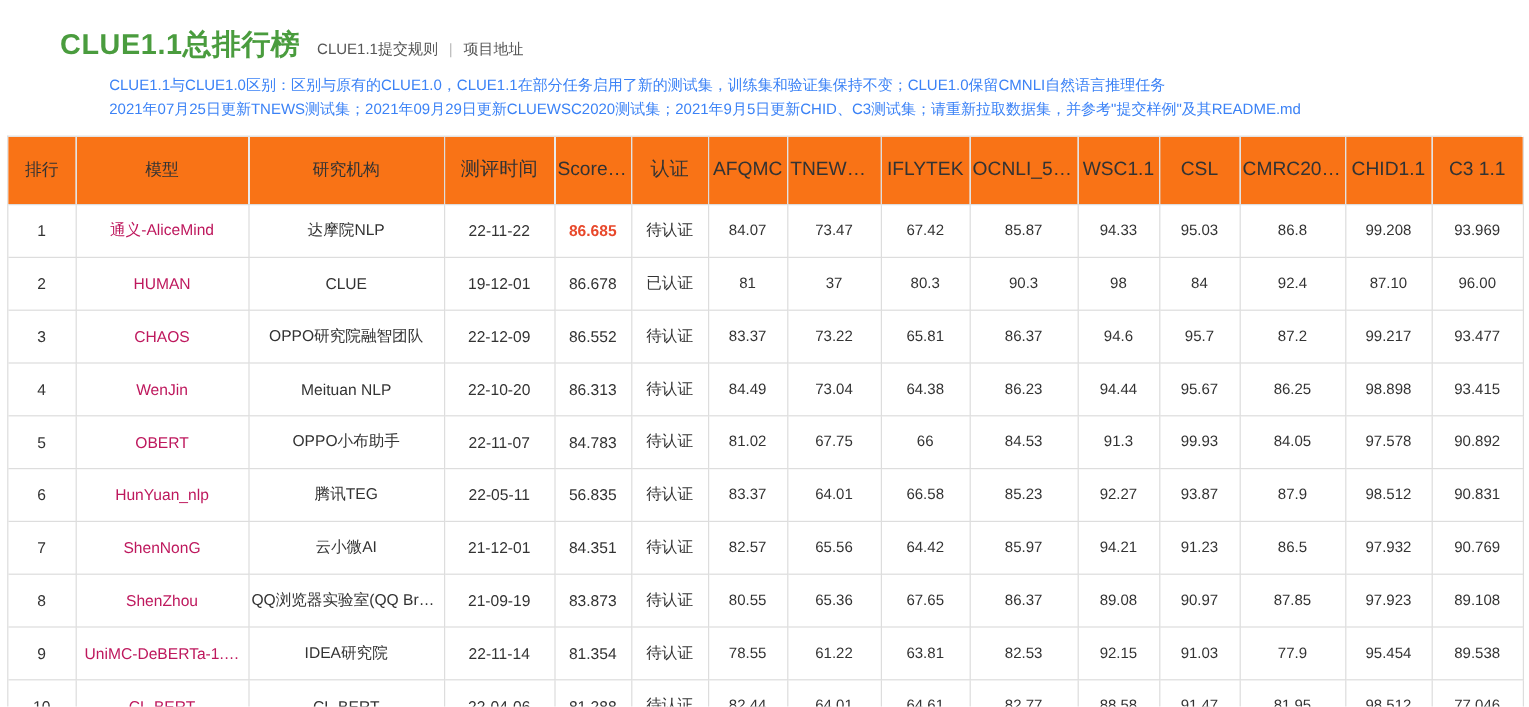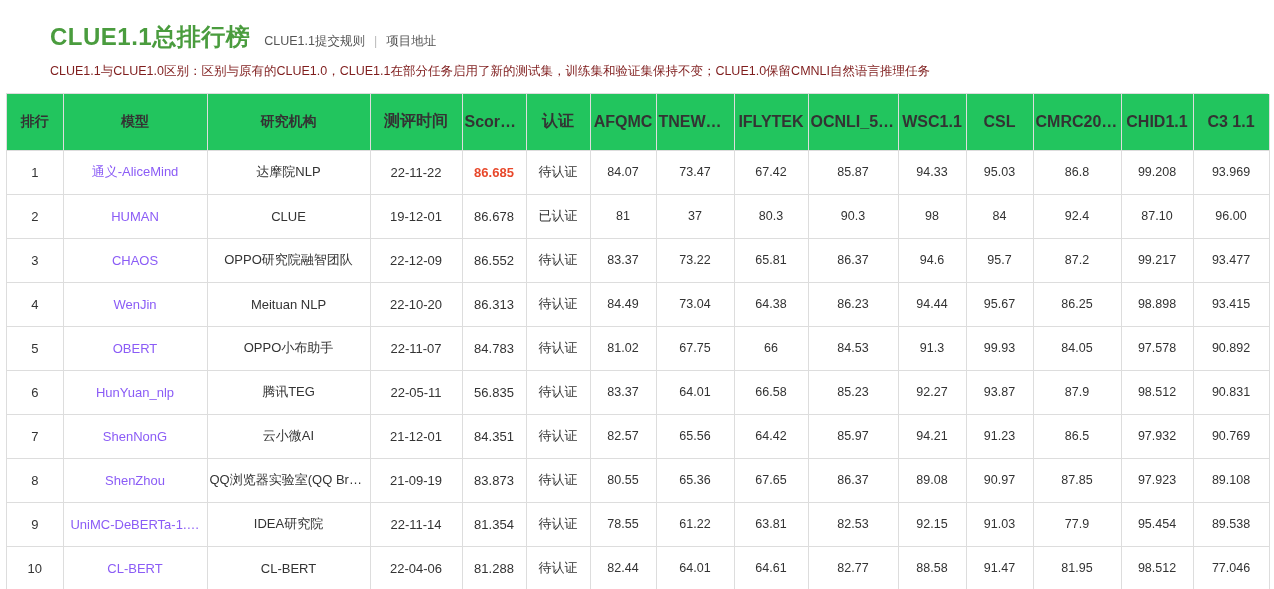--- a/index.html
+++ b/index.html
@@ -40,24 +40,25 @@
     color: #555;
     text-decoration: none;
     margin-top: 23px;
   }
   .sep { color: #bbb; }
 
   .notes {
     padding: 8px 0 0 50px;
   }
   .note-line {
-    color: #7f1d1d;
+    color: #3b82f6;
     font-size: 12.5px;
     line-height: 20px;
     white-space: nowrap;
+    margin-left: 41px;
   }
 
   
   .table-wrap {
     margin: 12px 6px 0 6px;
     border-top: 1px solid #ddd;
     border-left: 1px solid #ddd;
     width: 1262px;
   }
   table {
@@ -71,32 +72,32 @@
     font-size: 12.5px;
     text-align: center;
     color: #333;
     padding: 0 2px;
     overflow: hidden;
     white-space: nowrap;
     text-overflow: ellipsis;
   }
   thead th {
     height: 56px;
-    font-weight: bold;
+    font-weight: normal;
     font-size: 14px;
     vertical-align: middle;
-    background: #22c55e;
+    background: #f97316;
   }
   thead th.small { font-size: 16px; }
   tbody td {
     height: 44px;
     vertical-align: middle;
   }
   td.model a {
-    color: #8b5cf6;
+    color: #be185d;
     text-decoration: none;
     font-size: 13px;
   }
   td.org { font-size: 13px; }
   td.top-score {
     color: #e8482b;
     font-weight: bold;
     margin-left: 36px;
   }
   td.rank, td.date, td.score, td.cert { font-size: 13px; }
@@ -110,20 +111,21 @@
     <div class="title">CLUE1.1总排行榜</div>
     <div class="header-links">
       <a href="#">CLUE1.1提交规则</a>
       <span class="sep">|</span>
       <a href="#">项目地址</a>
     </div>
   </div>
 
   <div class="notes">
     <div class="note-line">CLUE1.1与CLUE1.0区别：区别与原有的CLUE1.0，CLUE1.1在部分任务启用了新的测试集，训练集和验证集保持不变；CLUE1.0保留CMNLI自然语言推理任务</div>
+    <div class="note-line">2021年07月25日更新TNEWS测试集；2021年09月29日更新CLUEWSC2020测试集；2021年9月5日更新CHID、C3测试集；请重新拉取数据集，并参考"提交样例"及其README.md</div>
   </div>
 
   <div class="table-wrap">
     <table>
       <colgroup>
         <col style="width:56px">
         <col style="width:144px">
         <col style="width:163px">
         <col style="width:92px">
         <col style="width:64px">

